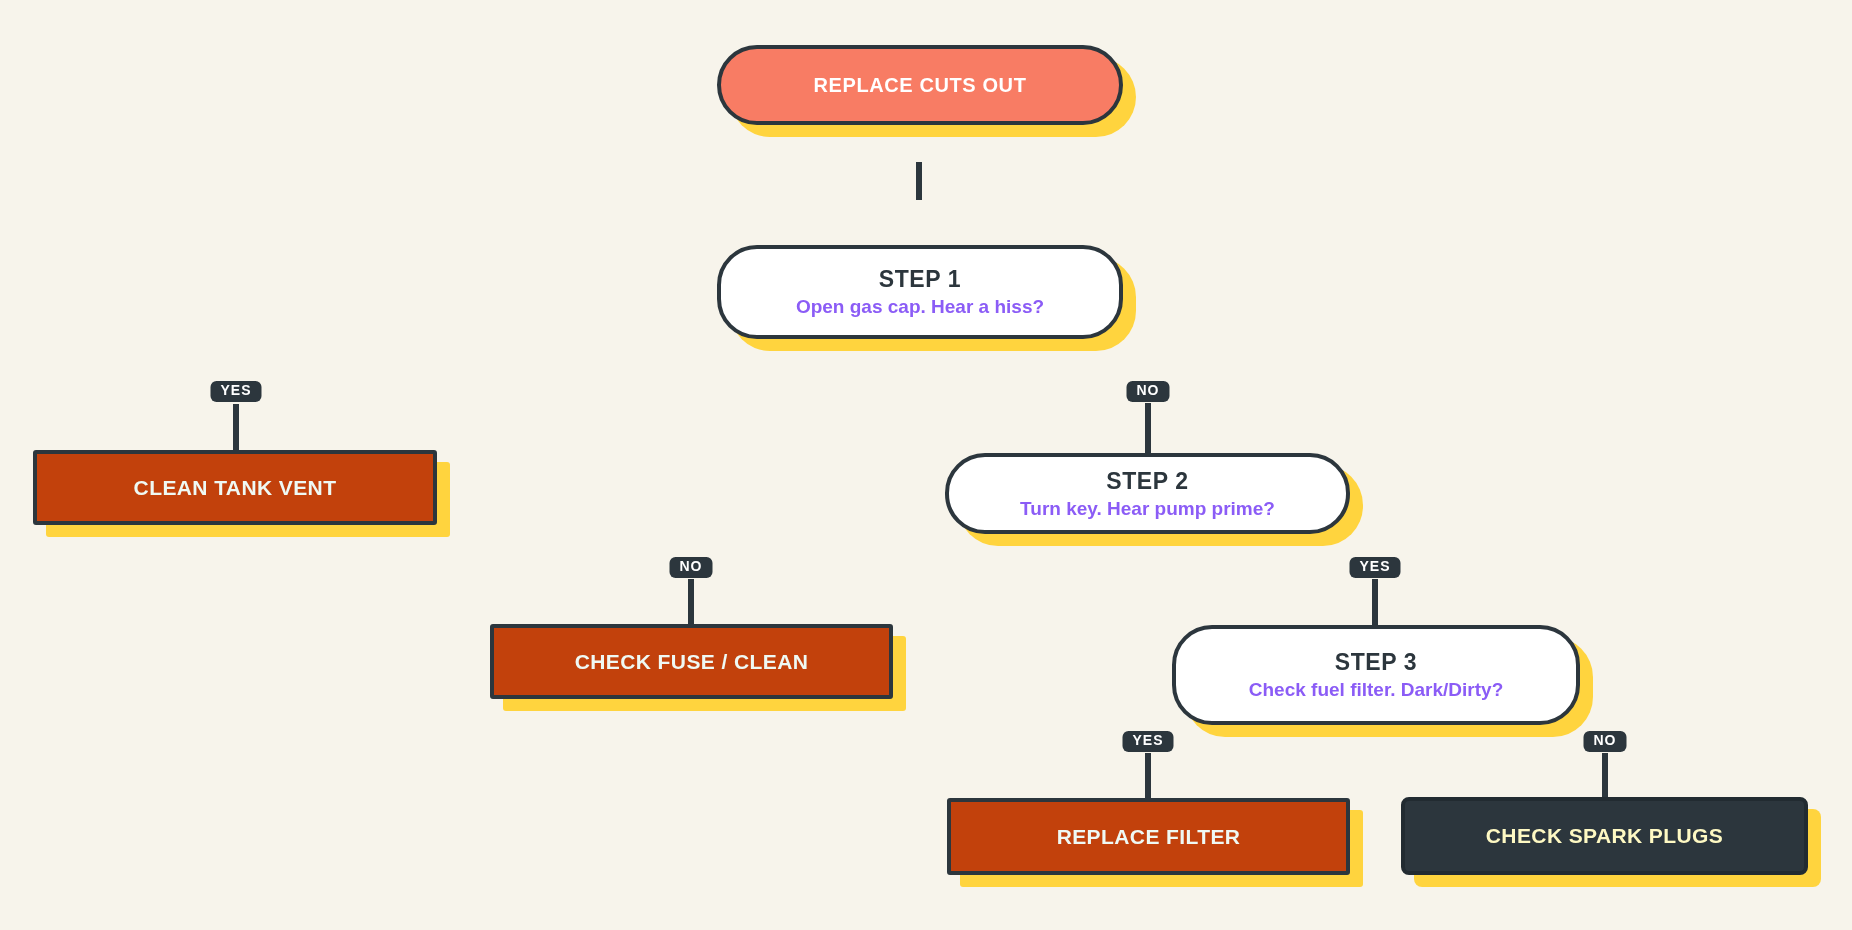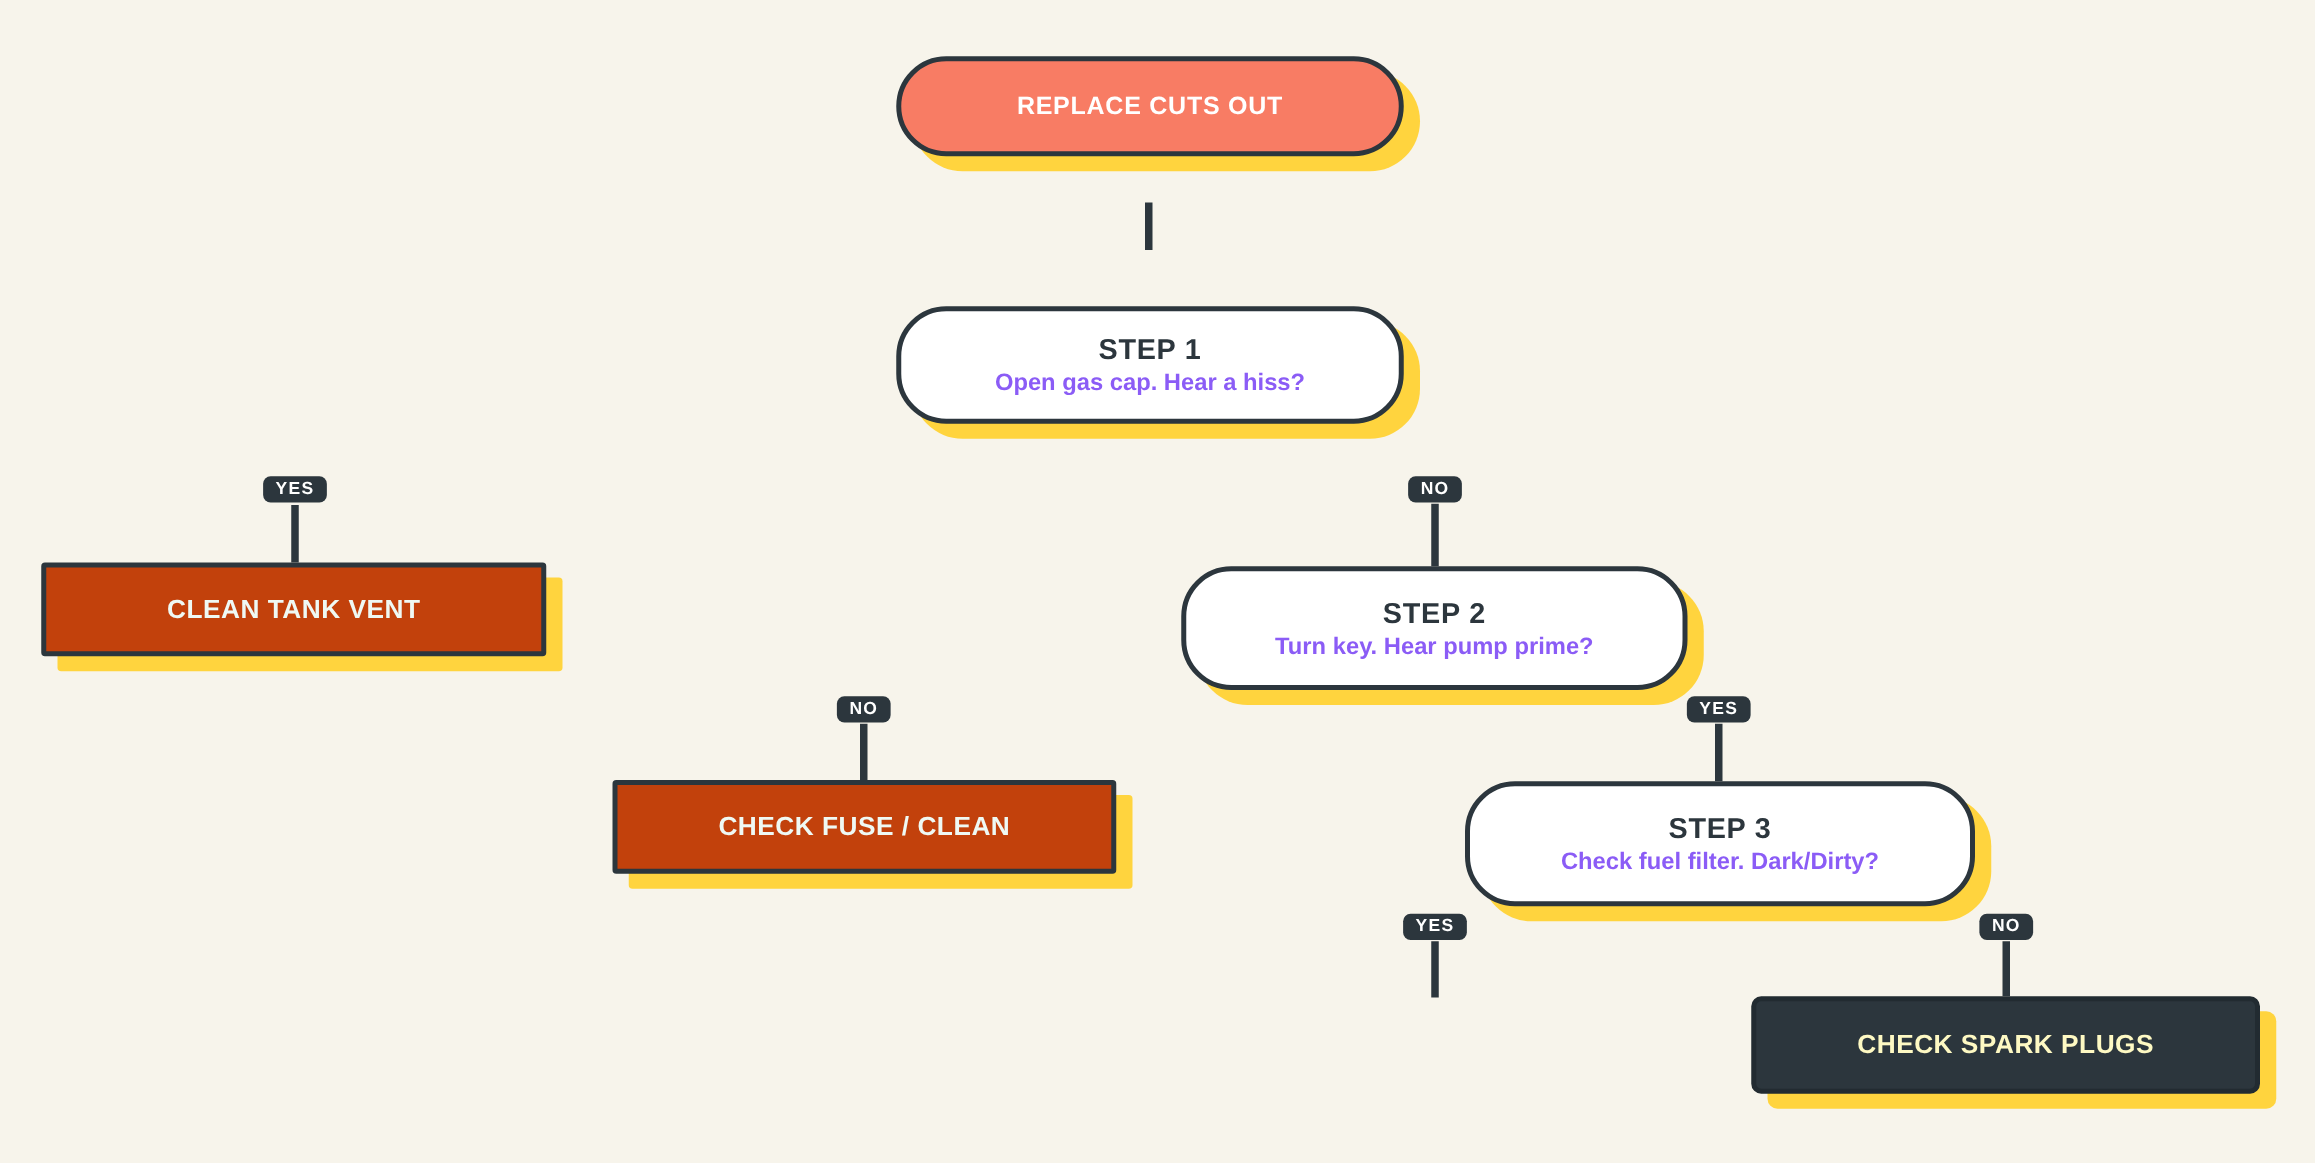--- a/index.html
+++ b/index.html
@@ -34,21 +34,21 @@
   }
   
   .p-root{left:717px;top:45px;width:406px;height:80px;}
   .c-root{left:916px;top:162px;height:38px;}
   .p-s1{left:717px;top:245px;width:406px;height:94px;}
   .b-clean{left:236px;top:381px;}
   .c-clean{left:233px;top:404px;height:46px;}
   .p-clean{left:33px;top:450px;width:404px;height:75px;}
   .b-s2{left:1148px;top:381px;}
   .c-s2{left:1145px;top:403px;height:50px;}
-  .p-s2{left:945px;top:453px;width:405px;height:99px;}
+  .p-s2{left:945px;top:453px;width:405px;height:81px;}
   .b-fuse{left:691px;top:557px;}
   .c-fuse{left:688px;top:579px;height:45px;}
   .p-fuse{left:490px;top:624px;width:403px;height:75px;}
   .b-s3{left:1375px;top:557px;}
   .c-s3{left:1372px;top:579px;height:46px;}
   .p-s3{left:1172px;top:625px;width:408px;height:100px;}
   .b-replace{left:1148px;top:731px;}
   .c-replace{left:1145px;top:753px;height:45px;}
   .p-replace{left:947px;top:798px;width:403px;height:77px;}
   .b-spark{left:1605px;top:731px;}
@@ -92,20 +92,23 @@
 
   <div class="badge b-s3">YES</div>
   <div class="vline c-s3"></div>
   <div class="node step p-s3">
     <div class="step-title">STEP 3</div>
     <div class="step-question">Check fuel filter. Dark/Dirty?</div>
   </div>
 
   <div class="badge b-replace">YES</div>
   <div class="vline c-replace"></div>
+  <div class="node action p-replace">
+    <span class="action-label">REPLACE FILTER</span>
+  </div>
 
   <div class="badge b-spark">NO</div>
   <div class="vline c-spark"></div>
   <div class="node action dark p-spark">
     <span class="action-label">CHECK SPARK PLUGS</span>
   </div>
 
 </div>
 
 </body></html>

